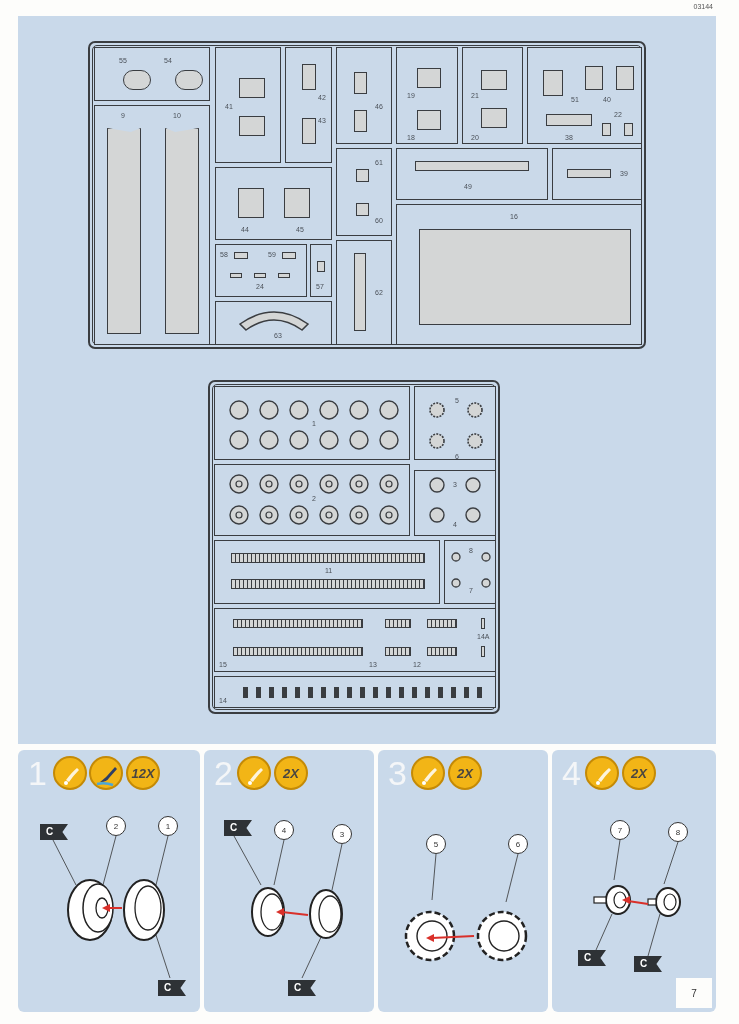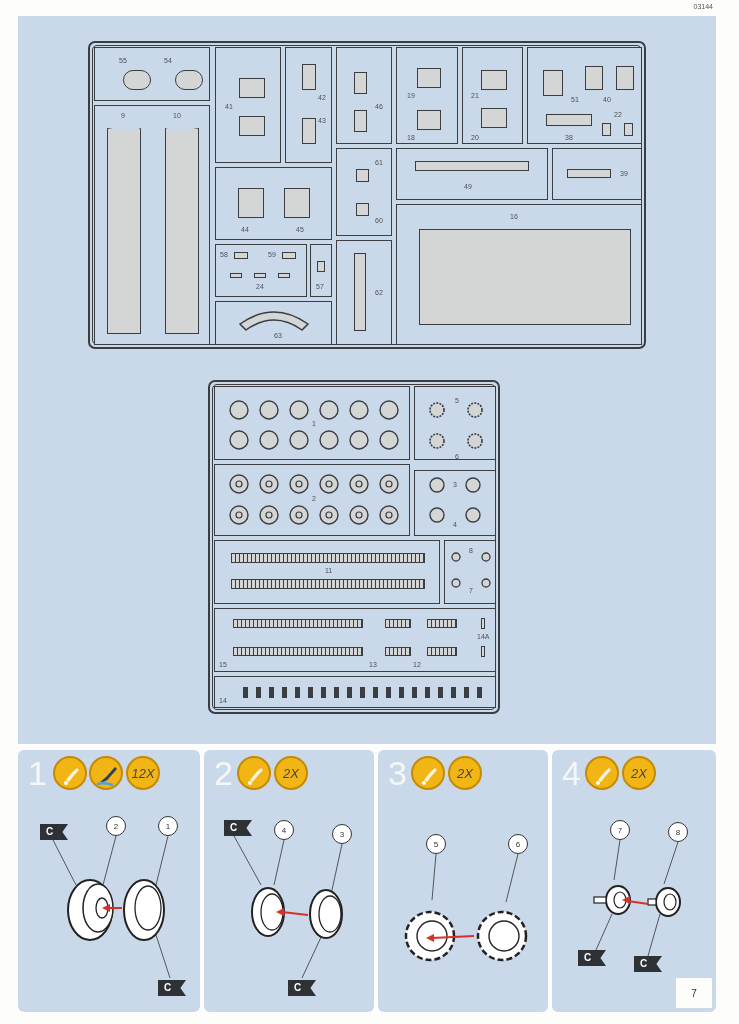--- a/index.html
+++ b/index.html
@@ -9,21 +9,21 @@
   .top-area{position:absolute;left:18px;top:16px;width:698px;height:728px;background:#c9d9ea;}
   .sprue{position:absolute;border:2px solid #3a3d41;border-radius:7px;background:#c9d9ea;}
   .sprue-inner{position:absolute;inset:2px;border:1px solid #3a3d41;border-radius:5px;}
   .cell{position:absolute;border:1.6px solid #3a3d41;background:#cad9e9;}
   .lbl{position:absolute;font-size:7px;color:#4a5058;}
   .part{position:absolute;border:1.5px solid #3a3d41;background:#d4d6d6;}
   .steps{position:absolute;left:18px;top:750px;width:698px;height:268px;}
   .step{position:absolute;top:0;height:262px;background:#c9d9ea;border-radius:6px;}
   .step-num{position:absolute;left:10px;top:4px;font-size:34px;color:#f4f6f8;font-weight:300;}
   .badge{position:absolute;top:6px;width:34px;height:34px;border-radius:50%;background:#f2b516;border:2px solid #c48a06;display:flex;align-items:center;justify-content:center;}
-  .badge-txt{font-size:13px;font-weight:normal;font-style:italic;color:#4a4640;}
+  .badge-txt{font-size:13px;font-weight:bold;font-style:italic;color:#4a4640;}
   .callout{position:absolute;width:20px;height:20px;border:1.2px solid #333;border-radius:50%;background:#fff;font-size:8px;display:flex;align-items:center;justify-content:center;color:#333;}
   .flag{position:absolute;width:28px;height:16px;background:#2e3236;clip-path:polygon(0 0,100% 0,80% 50%,100% 100%,0 100%);color:#fff;font-size:10px;font-weight:bold;padding-left:6px;line-height:16px;}
   .page-num{position:absolute;right:4px;bottom:4px;width:36px;height:30px;background:#fdfdfb;font-size:10px;display:flex;align-items:center;justify-content:center;color:#333;}
   svg{position:absolute;left:0;top:0;overflow:visible;}
 </style>
 </head>
 <body>
 
 <div class="code">03144</div>
 

